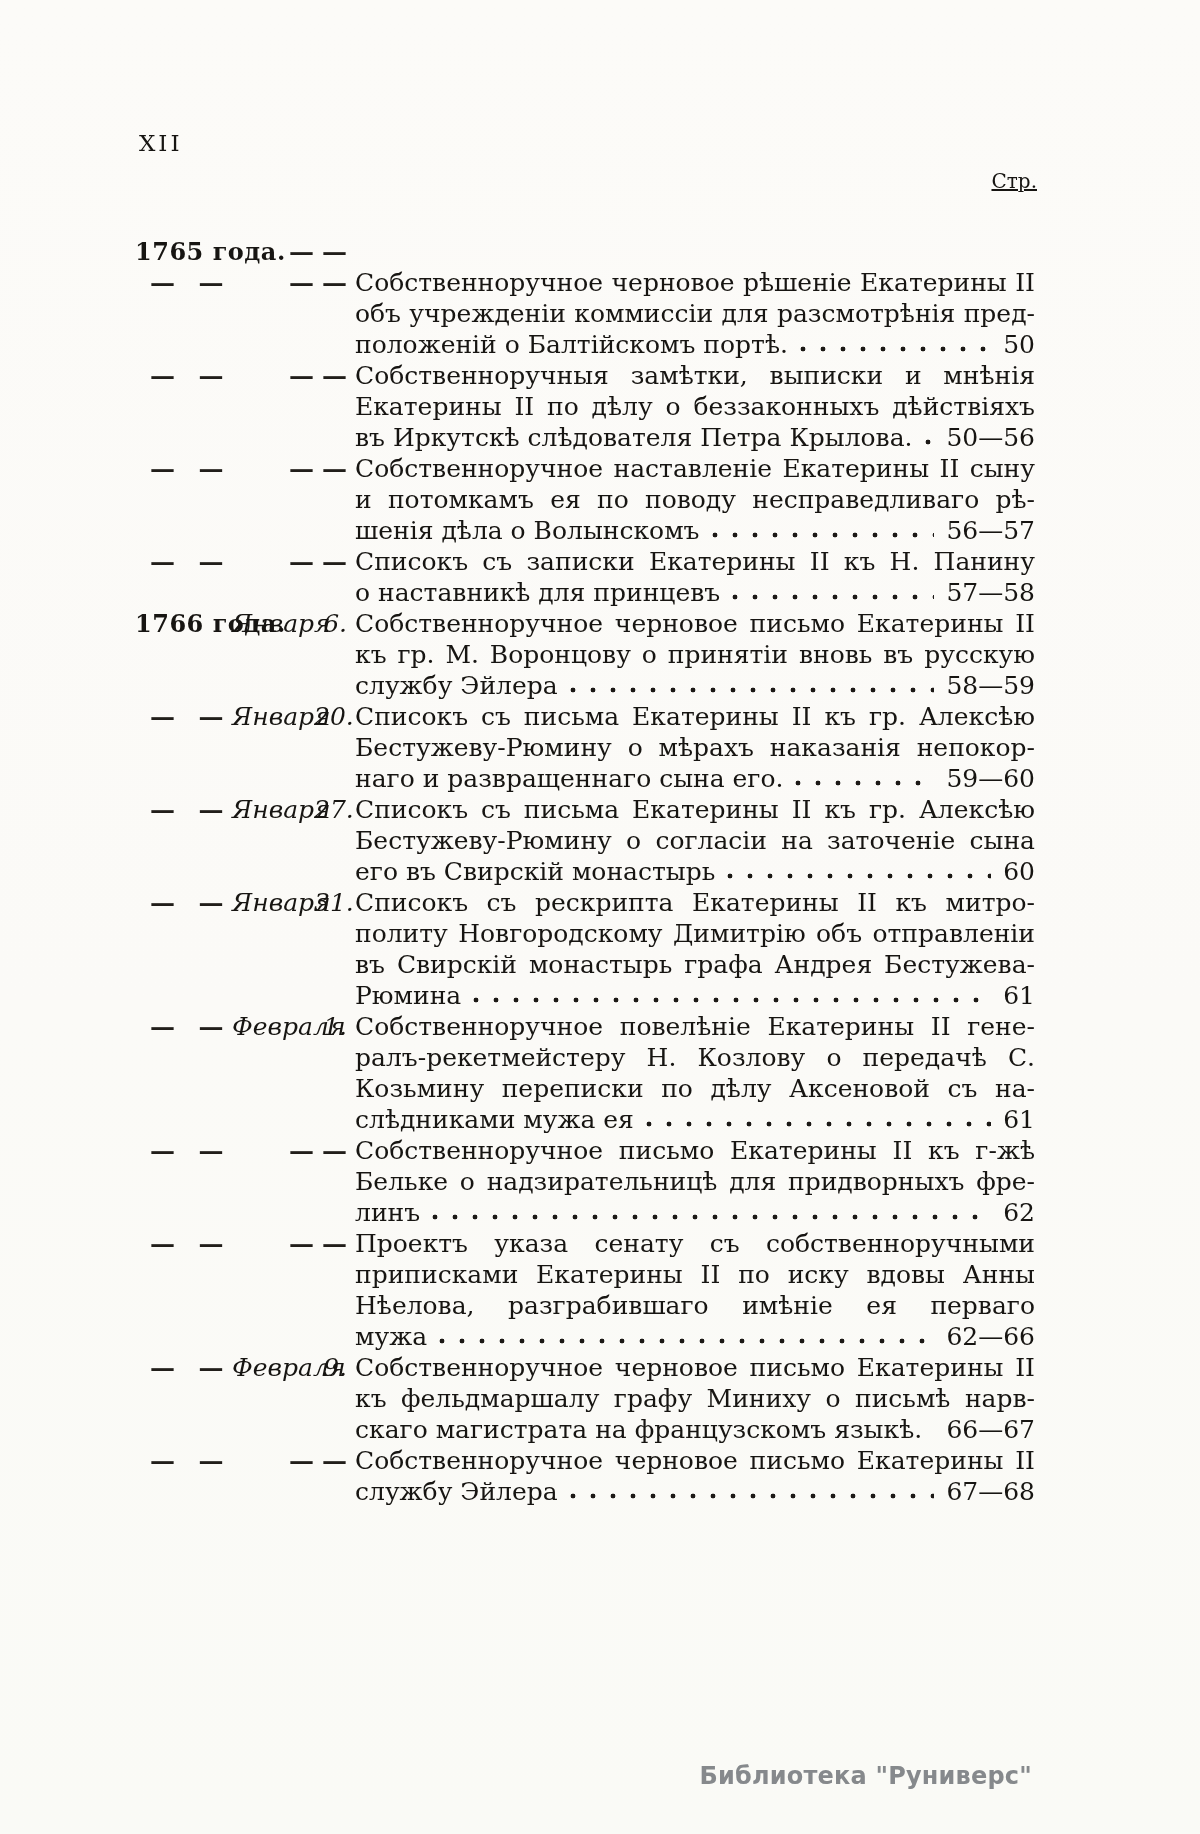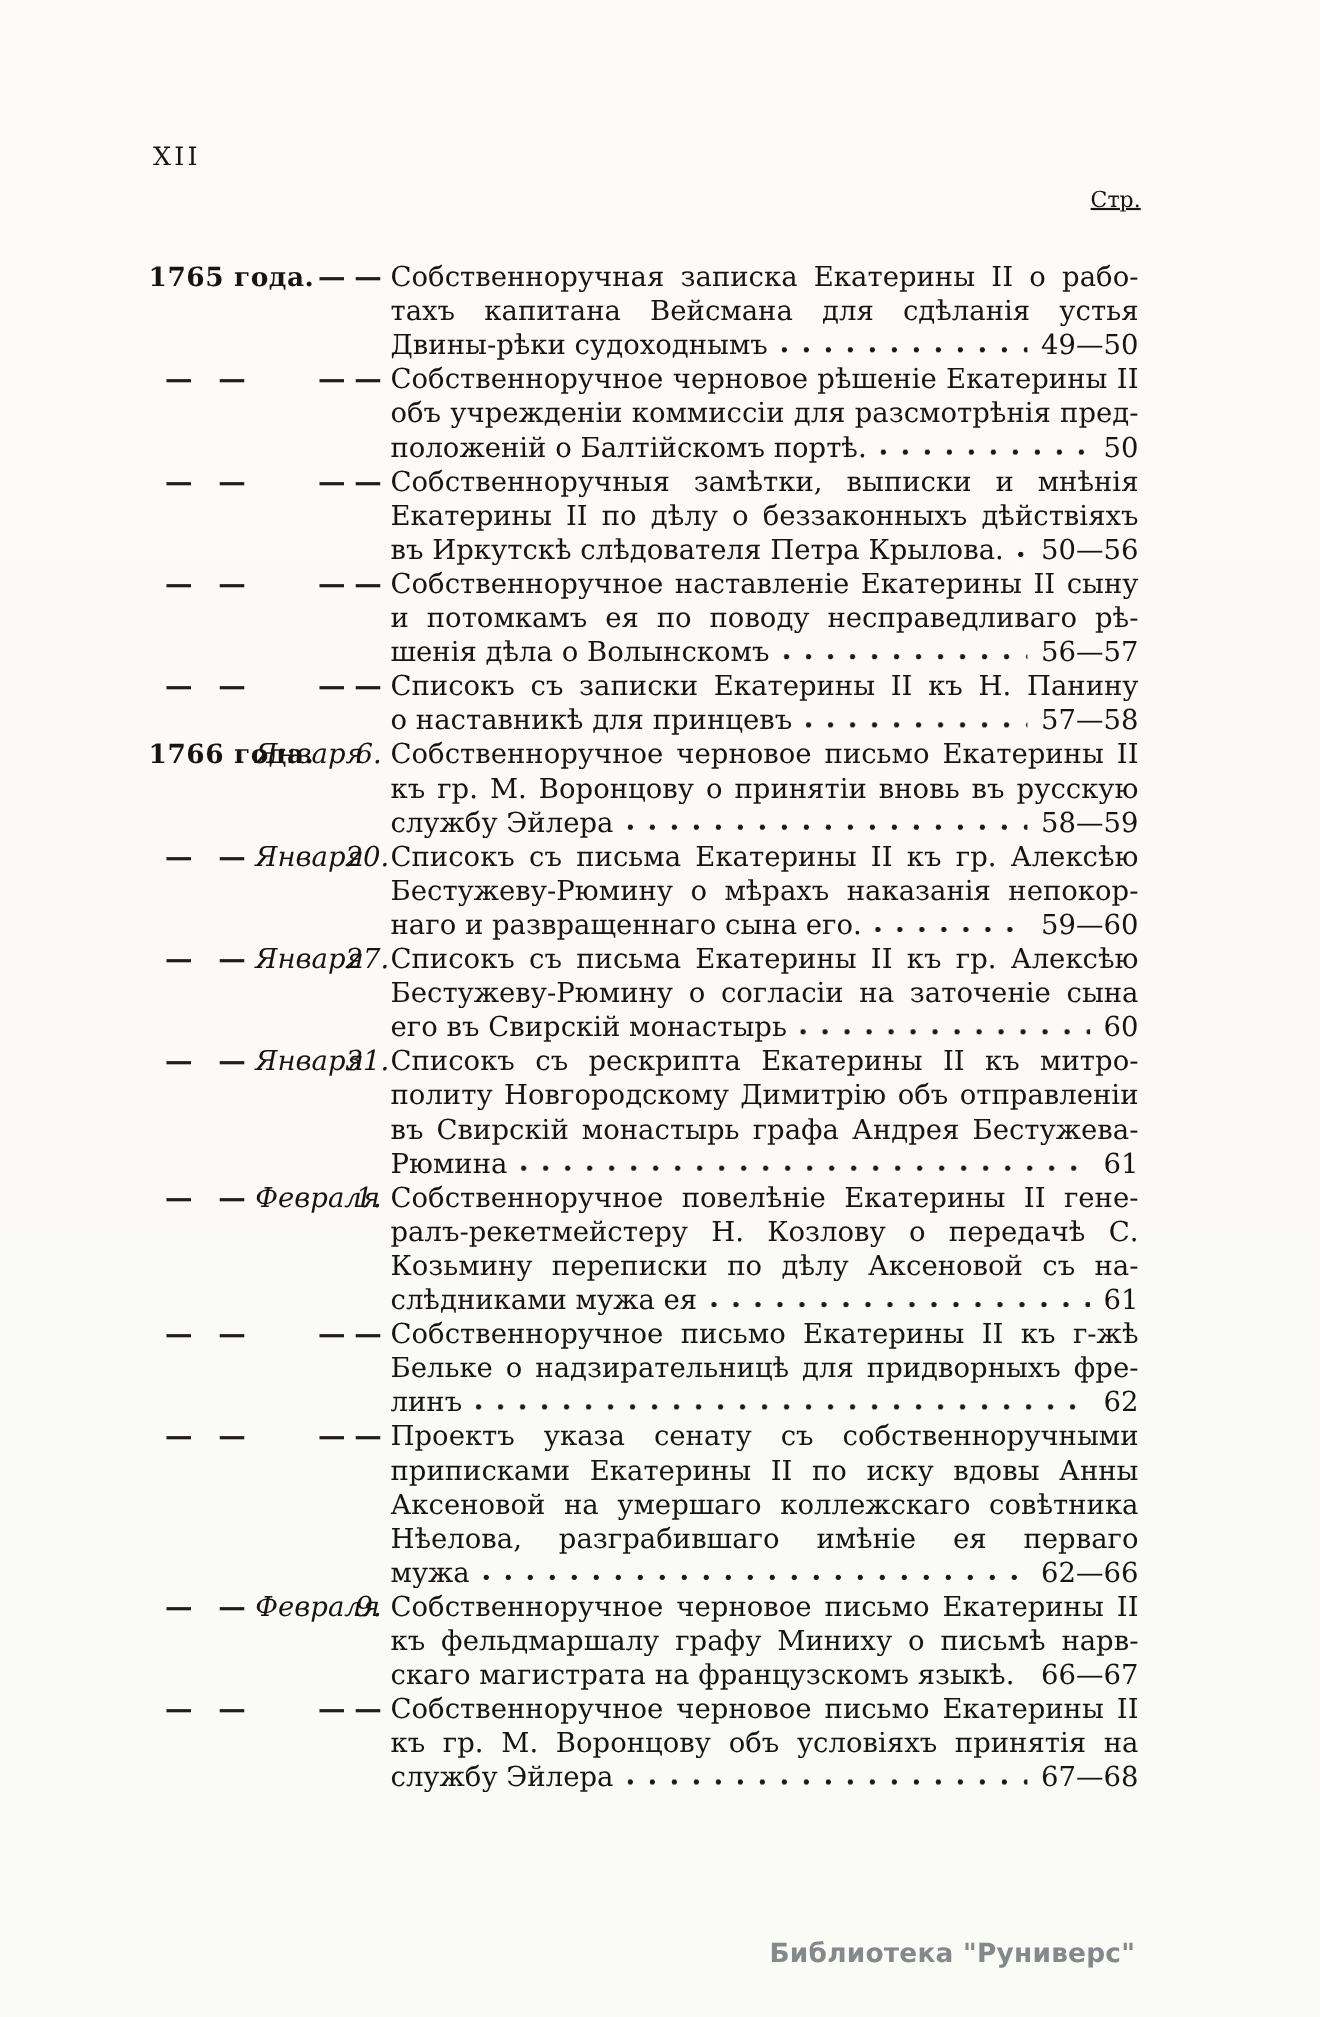--- a/index.html
+++ b/index.html
@@ -76,29 +76,20 @@
 
 <div class="sheet">
   <div class="folio">XII</div>
   <div class="col-header">Стр.</div>
   <div class="toc">
       <div class="row">
     <div class="cell c1 year">1765 года.</div>
 
     <div class="cell c3 dash">—</div>
     <div class="cell c4 dash">—</div>
-    <div class="desc">
-          <div class="line justify">Собственноручная записка Екатерины II о рабо-</div>
-          <div class="line justify">тахъ капитана Вейсмана для сдѣланія устья</div>
-          <div class="line lastline">
-            <span class="txt">Двины-рѣки судоходнымъ</span>
-            <span class="leader"></span>
-            <span class="pages">49—50</span>
-          </div>
-        </div>
   </div>
       <div class="row">
     <div class="cell c1 dash">—</div>
     <div class="cell c2 dash">—</div>
     <div class="cell c3 dash">—</div>
     <div class="cell c4 dash">—</div>
     <div class="desc">
           <div class="line justify">Собственноручное черновое рѣшеніе Екатерины II</div>
           <div class="line justify">объ учрежденіи коммиссіи для разсмотрѣнія пред-</div>
           <div class="line lastline">
@@ -245,21 +236,20 @@
         </div>
   </div>
       <div class="row">
     <div class="cell c1 dash">—</div>
     <div class="cell c2 dash">—</div>
     <div class="cell c3 dash">—</div>
     <div class="cell c4 dash">—</div>
     <div class="desc">
           <div class="line justify">Проектъ указа сенату съ собственноручными</div>
           <div class="line justify">приписками Екатерины II по иску вдовы Анны</div>
-          <div class="line justify">Аксеновой на умершаго коллежскаго совѣтника</div>
           <div class="line justify">Нѣелова, разграбившаго имѣніе ея перваго</div>
           <div class="line lastline">
             <span class="txt">мужа</span>
             <span class="leader"></span>
             <span class="pages">62—66</span>
           </div>
         </div>
   </div>
       <div class="row">
     <div class="cell c1 dash">—</div>
@@ -276,21 +266,20 @@
           </div>
         </div>
   </div>
       <div class="row">
     <div class="cell c1 dash">—</div>
     <div class="cell c2 dash">—</div>
     <div class="cell c3 dash">—</div>
     <div class="cell c4 dash">—</div>
     <div class="desc">
           <div class="line justify">Собственноручное черновое письмо Екатерины II</div>
-          <div class="line justify">къ гр. М. Воронцову объ условіяхъ принятія на</div>
           <div class="line lastline">
             <span class="txt">службу Эйлера</span>
             <span class="leader"></span>
             <span class="pages">67—68</span>
           </div>
         </div>
   </div>
     </div>
   <div class="watermark">Библиотека "Руниверс"</div>
 </div>

